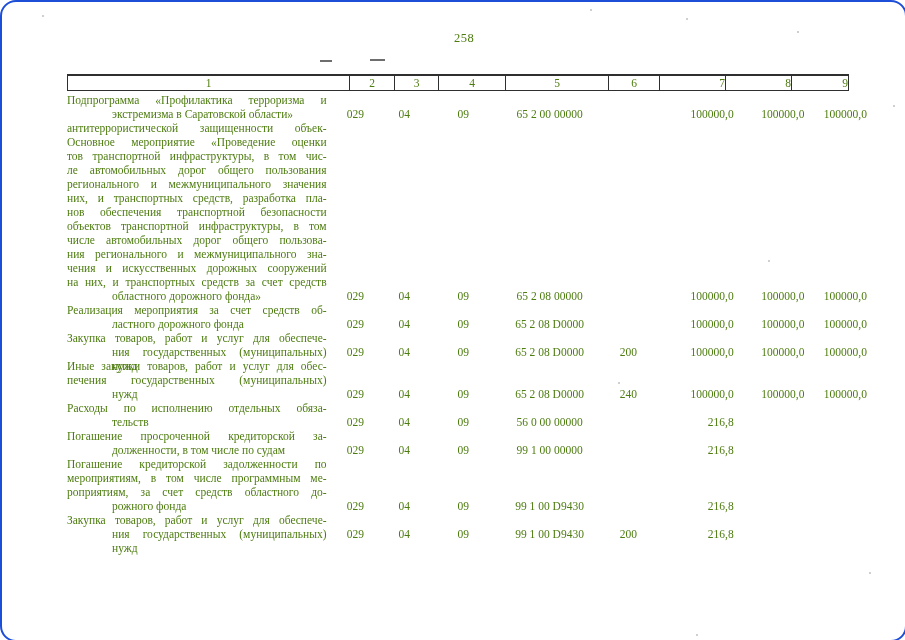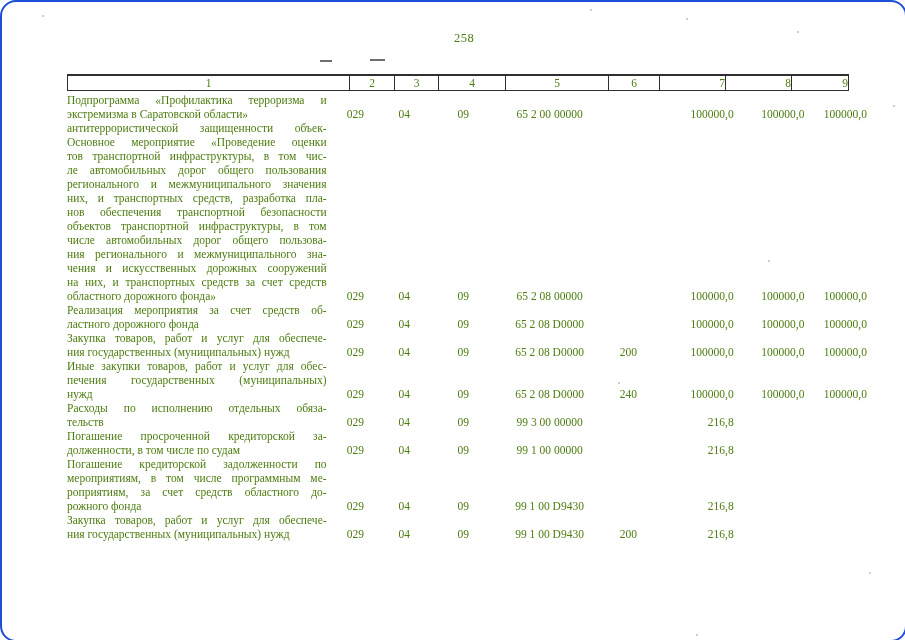--- a/index.html
+++ b/index.html
@@ -48,21 +48,21 @@
   .c9{width:56px;text-align:right;}
   .vcell{font-size:11.5px;line-height:14px;white-space:nowrap;}
   .row .c7{transform:translateX(13px);}
   .row .c8{transform:translateX(15px);}
   .row .c9{transform:translateX(18px);}
   .line{
     font-size:11.5px;line-height:14px;height:14px;
     text-align:justify;text-align-last:justify;
     white-space:normal;
   }
-  .line.last{text-align-last:left;}
+  .line.last{text-align-last:left;margin-left:45px;}
   .dash{position:absolute;height:2px;background:#4a4a4a;opacity:.8;}
   .speck{position:absolute;width:2px;height:2px;background:#8a8a8a;border-radius:50%;opacity:.55;}
 </style>
 </head>
 <body>
 
 <div class="page">
 
   <div class="pagenum">258</div>
 
@@ -175,21 +175,21 @@
           <div class="cell vcell c9">100000,0</div>
         </div>
         <div class="row">
           <div class="cell c1">
             <div class="line">Расходы по исполнению отдельных обяза-</div>
             <div class="line last">тельств</div>
           </div>
           <div class="cell vcell c2">029</div>
           <div class="cell vcell c3">04</div>
           <div class="cell vcell c4">09</div>
-          <div class="cell vcell c5">99 3 00 00000</div>
+          <div class="cell vcell c5">56 0 00 00000</div>
           <div class="cell vcell c6"></div>
           <div class="cell vcell c7">216,8</div>
           <div class="cell vcell c8"></div>
           <div class="cell vcell c9"></div>
         </div>
         <div class="row">
           <div class="cell c1">
             <div class="line">Погашение просроченной кредиторской за-</div>
             <div class="line last">долженности, в том числе по судам</div>
           </div>

